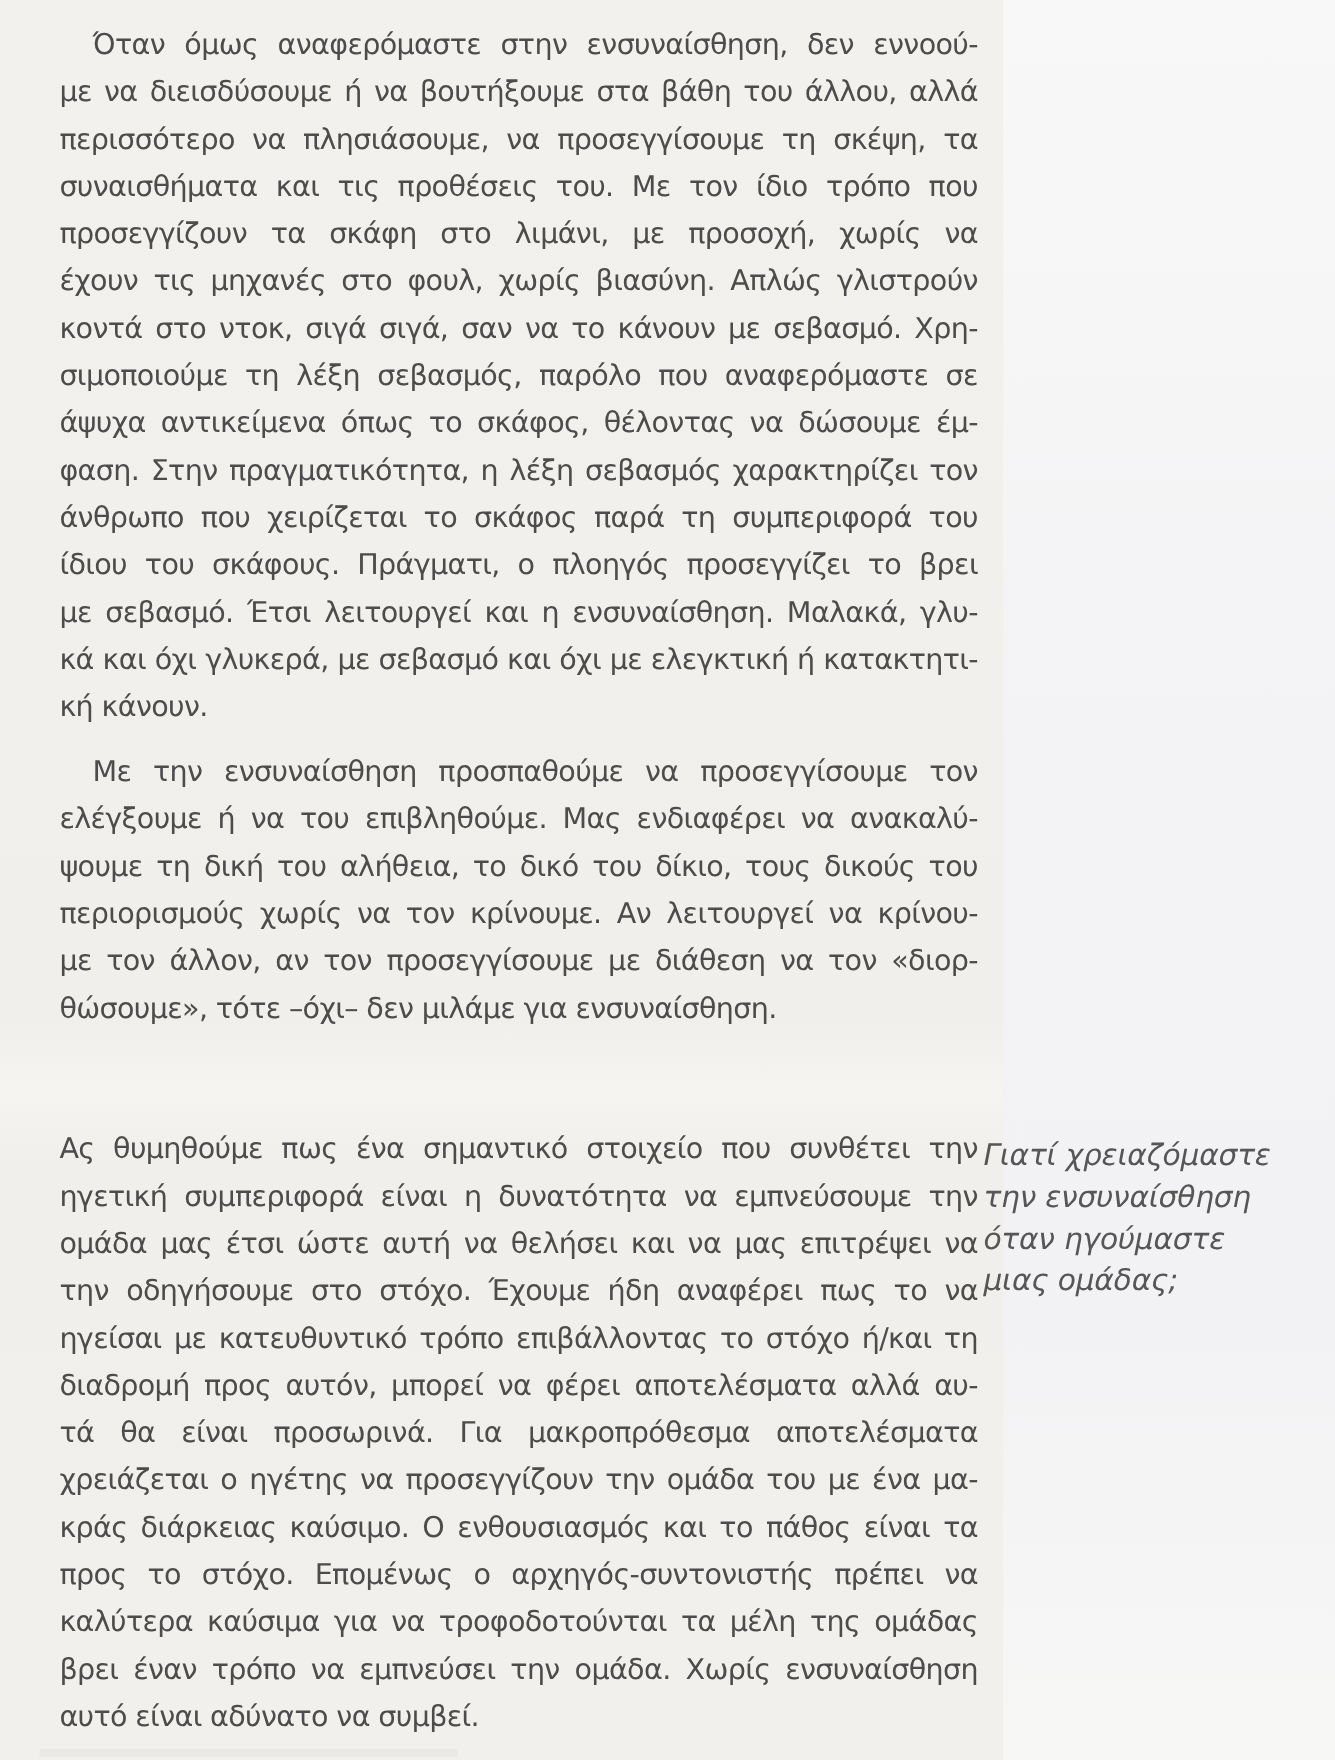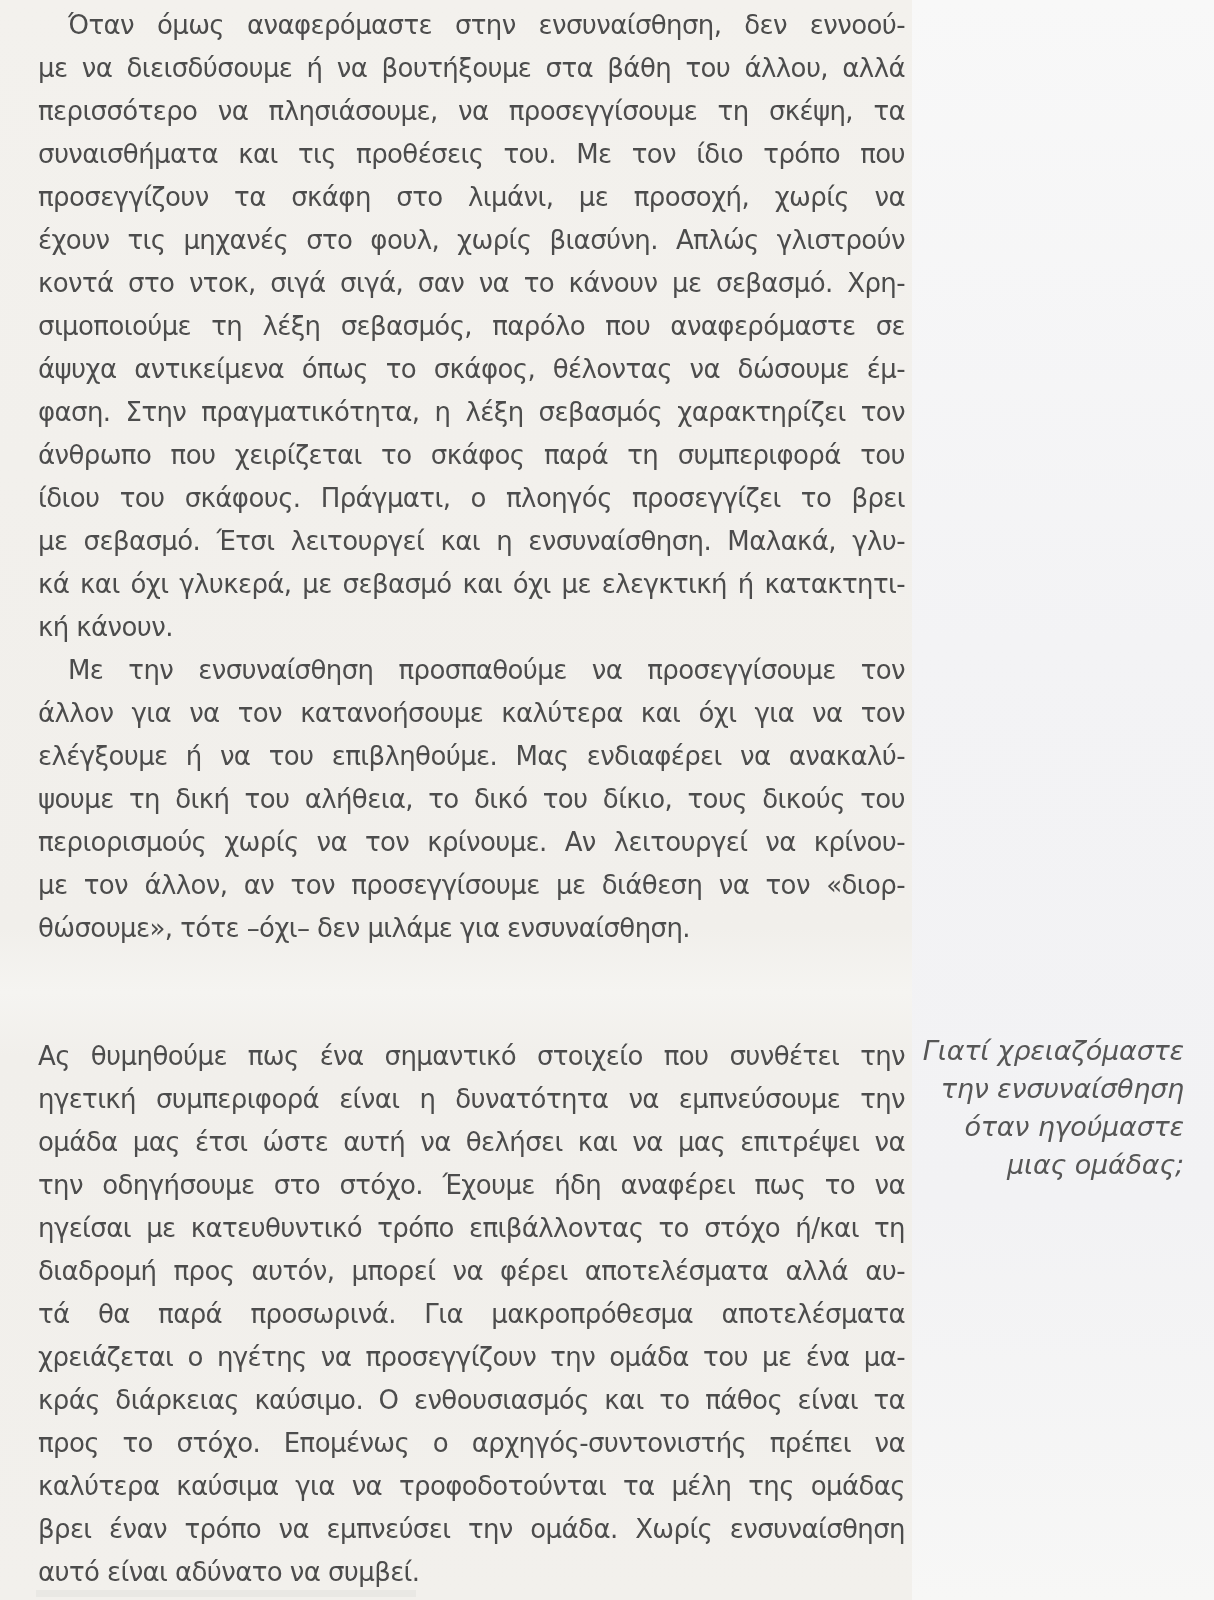--- a/index.html
+++ b/index.html
@@ -31,38 +31,37 @@
   .text-block {
     position: absolute;
     left: 38px;
     top: 4px;
     width: 867px;
     color: #4c4c4c;
     font-size: 26px;
     line-height: 43px;
     letter-spacing: -0.6px;
   }
-  .para { margin: 0; padding: 0; }
+  .para { margin: 16px; padding: 0; }
   .para .line {
     height: 43px;
     white-space: nowrap;
     text-align: justify;
     text-align-last: justify;
     text-justify: inter-word;
   }
   .para.indented .line:first-child { padding-left: 30px; }
   .para .line:last-child { text-align-last: left; }
   .para-3 { margin-top: 85px; }
   
   .margin-note {
     position: absolute;
     top: 1032px;
     right: 30px;
     width: 290px;
-    text-align: right;
     font-style: italic;
     font-size: 27px;
     line-height: 38px;
     letter-spacing: -0.2px;
     color: #565656;
   }
   .margin-note .line { height: 38px; white-space: nowrap; }
   
   .artifact-strip {
     position: absolute;
@@ -92,35 +91,34 @@
           <div class="line">άψυχα αντικείμενα όπως το σκάφος, θέλοντας να δώσουμε έμ-</div>
           <div class="line">φαση. Στην πραγματικότητα, η λέξη σεβασμός χαρακτηρίζει τον</div>
           <div class="line">άνθρωπο που χειρίζεται το σκάφος παρά τη συμπεριφορά του</div>
           <div class="line">ίδιου του σκάφους. Πράγματι, ο πλοηγός προσεγγίζει το βρει</div>
           <div class="line">με σεβασμό. Έτσι λειτουργεί και η ενσυναίσθηση. Μαλακά, γλυ-</div>
           <div class="line">κά και όχι γλυκερά, με σεβασμό και όχι με ελεγκτική ή κατακτητι-</div>
           <div class="line">κή κάνουν.</div>
         </div>
       <div class="para indented">
           <div class="line">Με την ενσυναίσθηση προσπαθούμε να προσεγγίσουμε τον</div>
-          <div class="line">άλλον για να τον κατανοήσουμε καλύτερα και όχι για να τον</div>
           <div class="line">ελέγξουμε ή να του επιβληθούμε. Μας ενδιαφέρει να ανακαλύ-</div>
           <div class="line">ψουμε τη δική του αλήθεια, το δικό του δίκιο, τους δικούς του</div>
           <div class="line">περιορισμούς χωρίς να τον κρίνουμε. Αν λειτουργεί να κρίνου-</div>
           <div class="line">με τον άλλον, αν τον προσεγγίσουμε με διάθεση να τον «διορ-</div>
           <div class="line">θώσουμε», τότε –όχι– δεν μιλάμε για ενσυναίσθηση.</div>
         </div>
       <div class="para para-3">
           <div class="line">Ας θυμηθούμε πως ένα σημαντικό στοιχείο που συνθέτει την</div>
           <div class="line">ηγετική συμπεριφορά είναι η δυνατότητα να εμπνεύσουμε την</div>
           <div class="line">ομάδα μας έτσι ώστε αυτή να θελήσει και να μας επιτρέψει να</div>
           <div class="line">την οδηγήσουμε στο στόχο. Έχουμε ήδη αναφέρει πως το να</div>
           <div class="line">ηγείσαι με κατευθυντικό τρόπο επιβάλλοντας το στόχο ή/και τη</div>
           <div class="line">διαδρομή προς αυτόν, μπορεί να φέρει αποτελέσματα αλλά αυ-</div>
-          <div class="line">τά θα παρά προσωρινά. Για μακροπρόθεσμα αποτελέσματα</div>
+          <div class="line">τά θα είναι προσωρινά. Για μακροπρόθεσμα αποτελέσματα</div>
           <div class="line">χρειάζεται ο ηγέτης να προσεγγίζουν την ομάδα του με ένα μα-</div>
           <div class="line">κράς διάρκειας καύσιμο. Ο ενθουσιασμός και το πάθος είναι τα</div>
           <div class="line">προς το στόχο. Επομένως ο αρχηγός-συντονιστής πρέπει να</div>
           <div class="line">καλύτερα καύσιμα για να τροφοδοτούνται τα μέλη της ομάδας</div>
           <div class="line">βρει έναν τρόπο να εμπνεύσει την ομάδα. Χωρίς ενσυναίσθηση</div>
           <div class="line">αυτό είναι αδύνατο να συμβεί.</div>
         </div>
     </div>
   </div>
 

